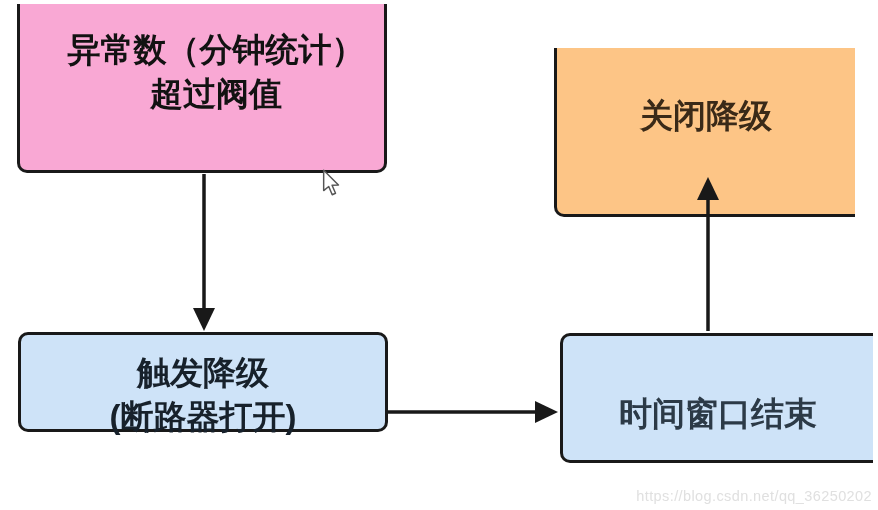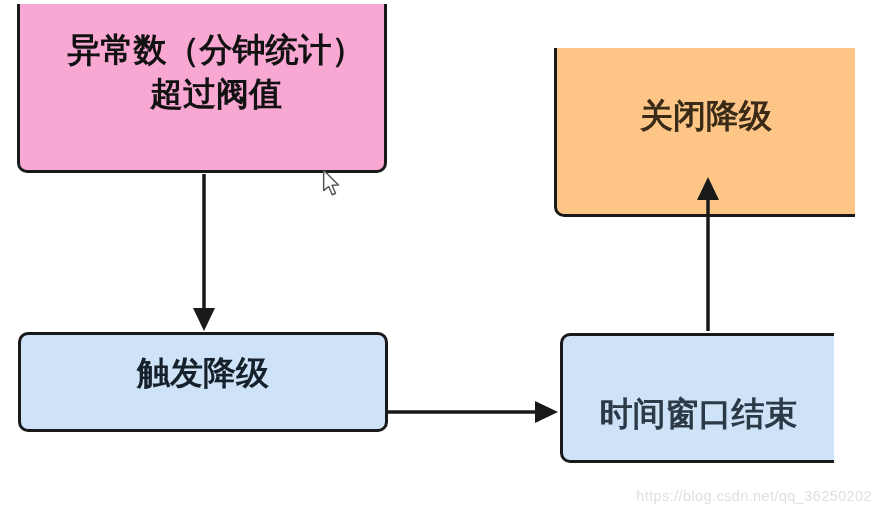--- a/index.html
+++ b/index.html
@@ -13,21 +13,21 @@
         border:3.5px solid #191919;border-top:none;
         border-radius:0 0 10px 10px;padding-top:24px;}
   
   .node-close{left:554px;top:4px;width:301px;height:169px;
         border:3.5px solid #191919;border-top:none;border-right:none;
         border-radius:0 0 0 10px;padding-top:46px;margin-top:44px;}
   
   .node-trigger{left:18px;top:332px;width:370px;height:100px;
         border:3.5px solid #191919;border-radius:10px;padding-top:16px;}
   
-  .node-window{left:560px;top:333px;width:274px;height:130px;
+  .node-window{left:560px;top:333px;width:313px;height:130px;
         border:3.5px solid #191919;border-right:none;
         border-radius:10px 0 0 10px;padding-top:56px;}
   .edges{position:absolute;left:0;top:0;}
   .cursor{position:absolute;left:321px;top:169px;}
   .watermark{position:absolute;right:6px;bottom:6px;
         color:#e0e0e0;font-size:14.5px;letter-spacing:.4px;
         font-weight:normal;}
 </style>
 </head>
 <body>
@@ -38,20 +38,21 @@
     <div>异常数（分钟统计）</div>
     <div>超过阀值</div>
   </div>
 
   <div class="node node-close" style="background-color: rgb(253, 197, 134); color: rgb(58, 42, 24);">
     <div>关闭降级</div>
   </div>
 
   <div class="node node-trigger" style="background-color: rgb(206, 227, 248); color: rgb(23, 33, 43);">
     <div>触发降级</div>
+    <div>(断路器打开)</div>
   </div>
 
   <div class="node node-window" style="background-color: rgb(206, 227, 248); color: rgb(44, 58, 71);">
     <div>时间窗口结束</div>
   </div>
 
   <svg class="edges" width="878" height="510" viewBox="0 0 878 510" aria-hidden="true">
     <g stroke="#191919" stroke-width="3.5" fill="#191919">
 
       <line x1="204" y1="174" x2="204" y2="310"></line>

